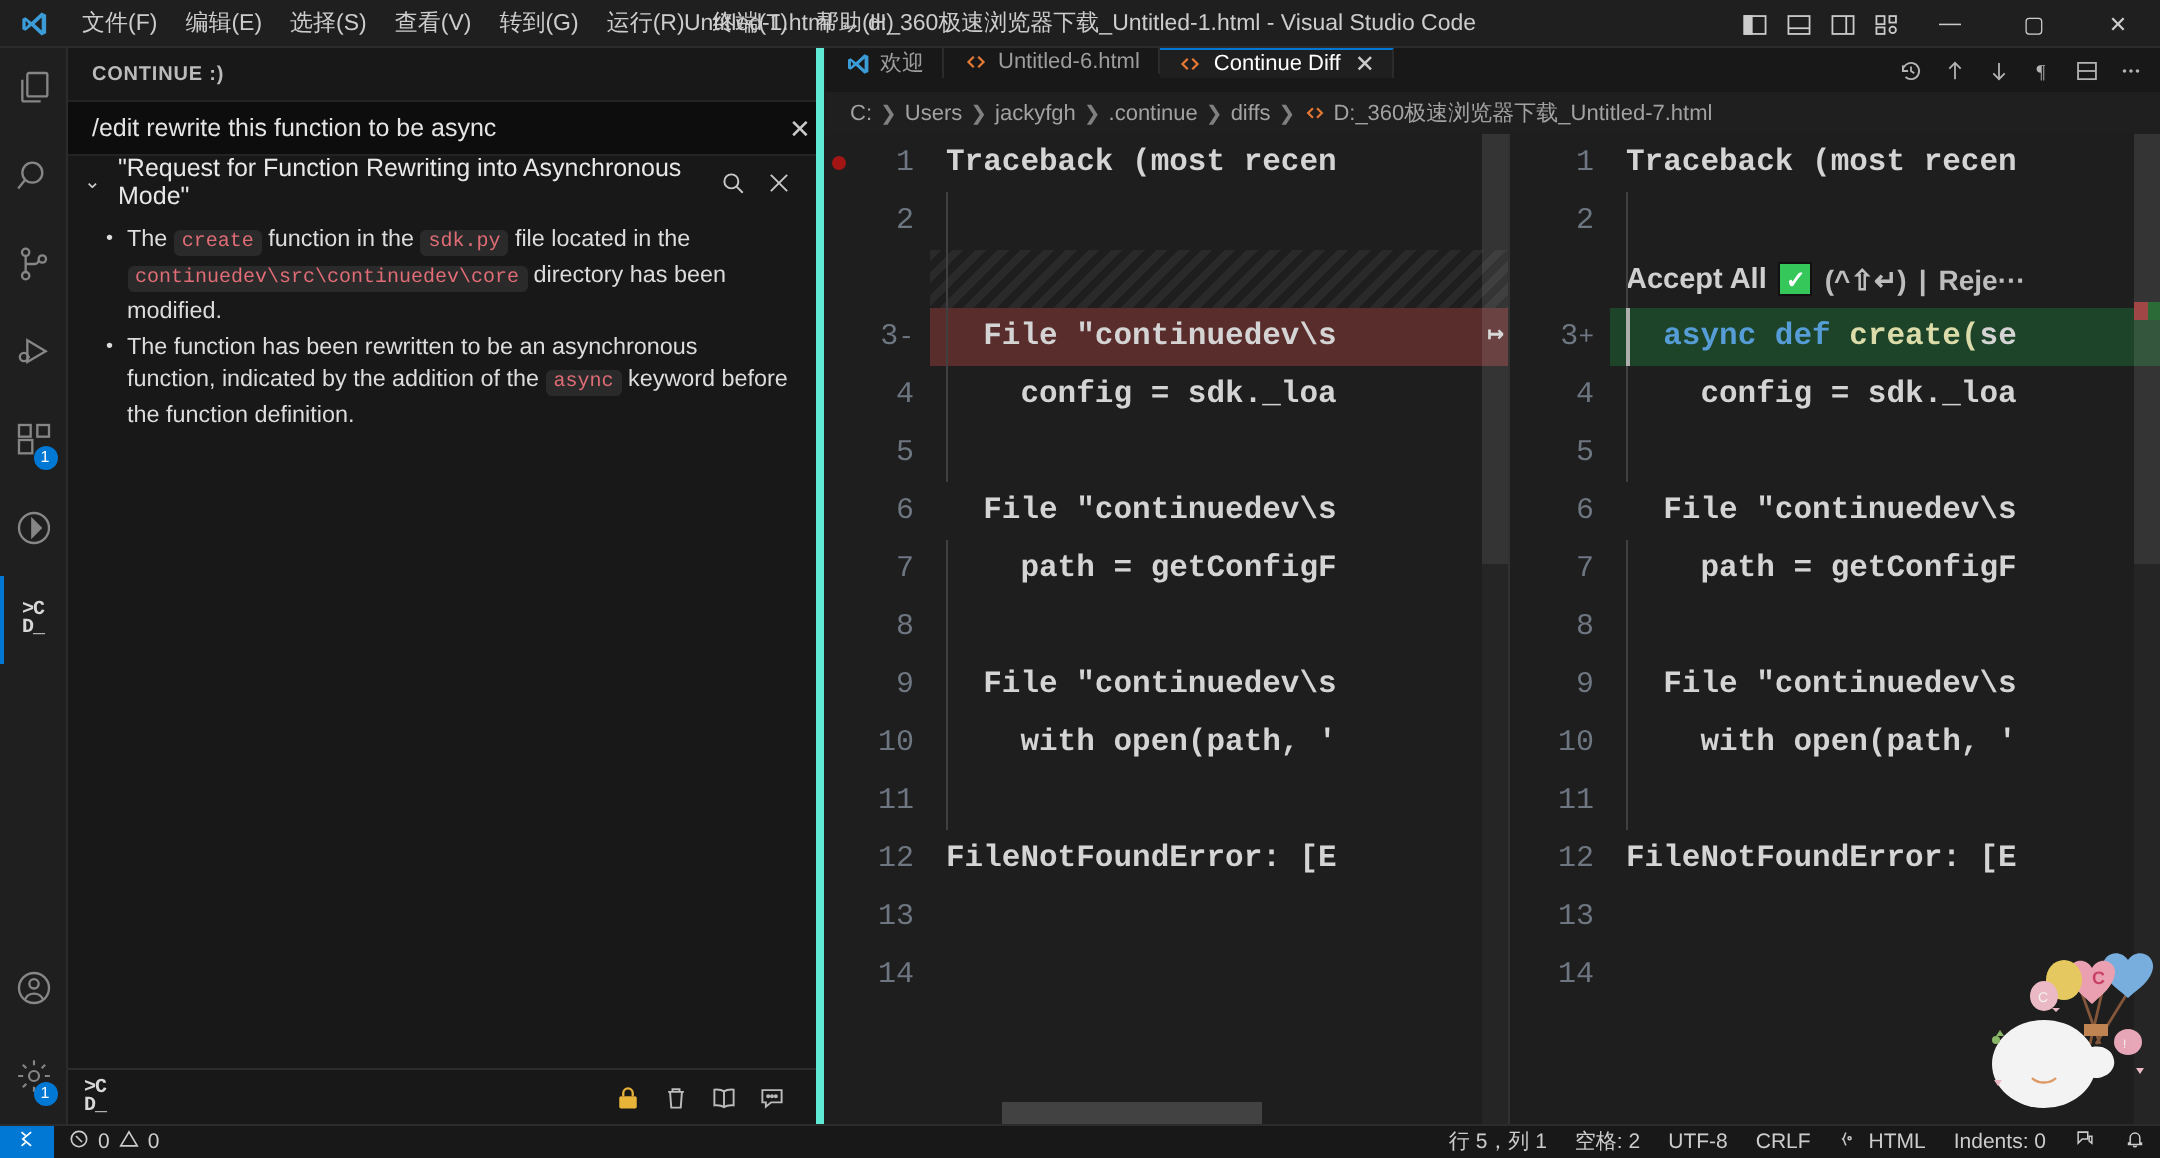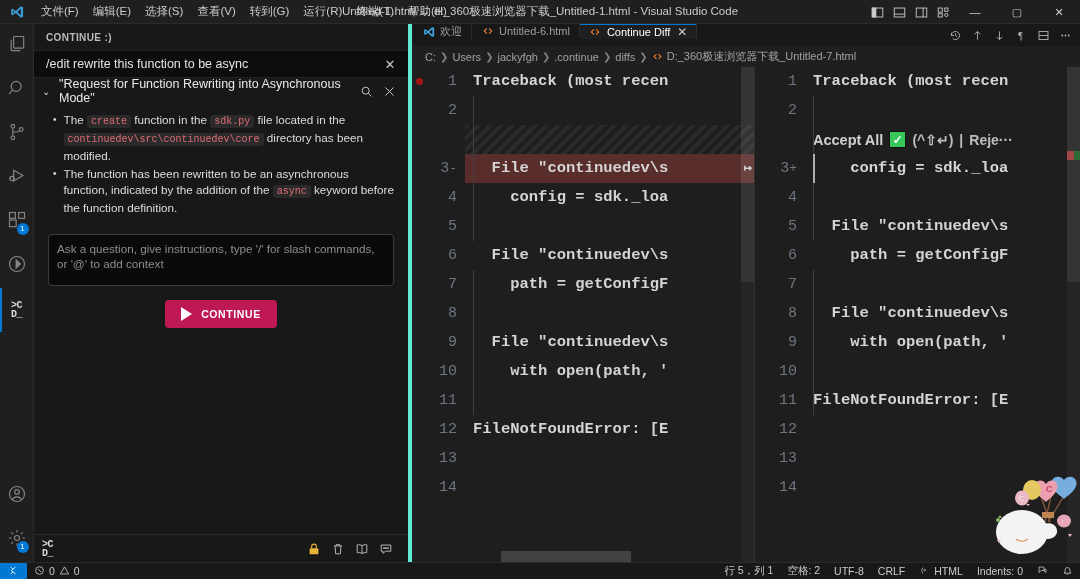--- a/index.html
+++ b/index.html
@@ -72,21 +72,21 @@
     border-right: 4px solid #5eead4;
   }
   .sb-header {
     height: 26px; display: flex; align-items: center; padding: 0 12px;
     font-size: 10px; color: #bbbbbb; letter-spacing: 0.4px; font-weight: 600;
   }
   .sb-body { flex: 1; overflow: hidden; position: relative; }
 
   .cmd-row {
     height: 28px; background: #0d0d0d; display: flex; align-items: center;
-    padding: 0 10px 0 12px; border-top: 1px solid #232323; border-bottom: 1px solid #232323;
+    padding: 0 0 0 12px; border-top: 1px solid #232323; border-bottom: 1px solid #232323;
   }
   .cmd-text { flex: 1; font-size: 12.5px; color: #e4e4e4; }
   .x-btn { color: #c8c8c8; font-size: 13px; width: 16px; text-align: center; }
 
   .resp-head {
     height: 26px; display: flex; align-items: center; gap: 5px;
     padding: 0 10px 0 8px; background: #181818;
   }
   .chev { color: #cccccc; font-size: 10px; width: 12px; }
   .resp-title { flex: 1; font-size: 12.5px; color: #e8e8e8; }
@@ -407,29 +407,20 @@
       <div class="bullet">
         <span class="dot">•</span>
         <span><span>The </span><code class="inl">create</code><span> function in the </span><code class="inl">sdk.py</code><span> file located in the </span><code class="inl">continuedev\src\continuedev\core</code><span> directory has been modified.</span></span>
       </div>
       <div class="bullet">
         <span class="dot">•</span>
         <span><span>The function has been rewritten to be an asynchronous function, indicated by the addition of the </span><code class="inl">async</code><span> keyword before the function definition.</span></span>
       </div>
     </div>
 
-    <div class="prompt-wrap">
-      <div class="prompt-box">Ask a question, give instructions, type '/' for slash commands, or '@' to add context</div>
-      <div class="continue-btn-wrap">
-        <button class="continue-btn">
-          <span class="play-tri"></span>
-          <span>CONTINUE</span>
-        </button>
-      </div>
-    </div>
   </div>
 
   <div class="sb-footer">
     <div class="footer-logo">&gt;C<br>D_</div>
     <div class="footer-spacer"></div>
     <div class="f-icon" style="color:#e8b339">
       <svg viewBox="0 0 16 16" fill="currentColor">
           <rect x="3" y="7" width="10" height="7" rx="1"></rect>
           <path d="M5.3 7V5.2a2.7 2.7 0 0 1 5.4 0V7" fill="none" stroke="currentColor" stroke-width="1.3"></path>
         </svg>
@@ -612,20 +603,21 @@
       <div class="codecol">
         <div class="cl">Traceback (most recen</div>
         <div class="cl"></div>
         <div class="accept-bar">
           <span>Accept All</span>
           <span class="ok-box">✓</span>
           <span class="accept-keys">(^⇧↵)</span>
           <span class="accept-keys">|</span>
           <span class="accept-keys">Reje···</span>
         </div>
+        <div class="cl ins">  <span class="tok-kw">async def</span> <span class="tok-fn">create(</span>se</div>
         <div class="cl">    config = sdk._loa</div>
         <div class="cl"></div>
         <div class="cl">  File "continuedev\s</div>
         <div class="cl">    path = getConfigF</div>
         <div class="cl"></div>
         <div class="cl">  File "continuedev\s</div>
         <div class="cl">    with open(path, '</div>
         <div class="cl"></div>
         <div class="cl">FileNotFoundError: [E</div>
         <div class="cl"></div>

